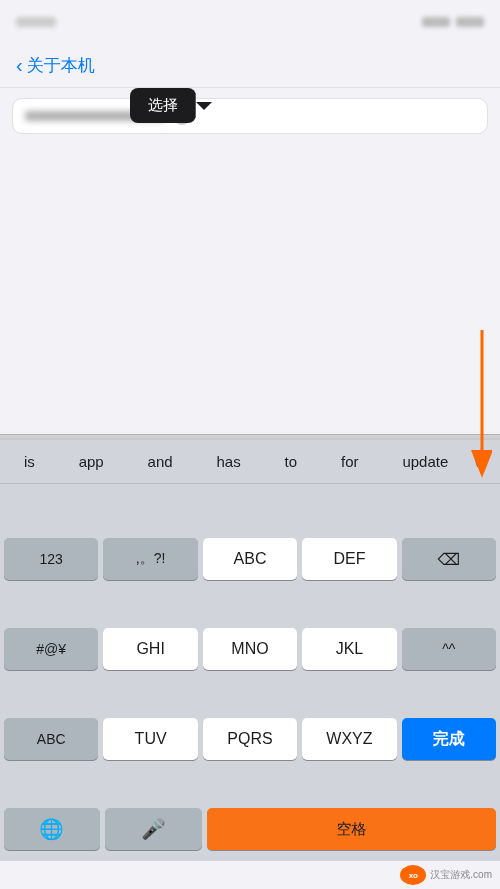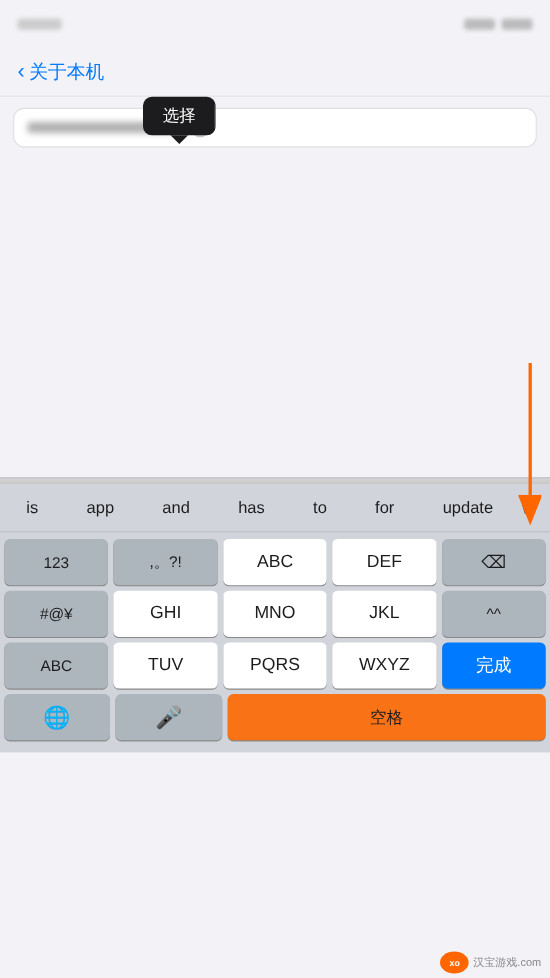--- a/index.html
+++ b/index.html
@@ -57,21 +57,21 @@
       font-weight: 400;
     }
 
     
     .context-menu-wrapper {
       position: absolute;
       top: 88px;
       left: 130px;
       z-index: 100;
       display: flex;
-      flex-direction: column;
+      flex-direction: row;
       align-items: center;
     }
 
     .context-menu {
       background: #1c1c1e;
       border-radius: 8px;
       display: flex;
       overflow: hidden;
     }
 
@@ -180,21 +180,21 @@
     
     .keyboard {
       background: #d1d5db;
       padding: 6px 4px;
     }
 
     .keyboard-row {
       display: flex;
       gap: 5px;
       margin-bottom: 5px;
-      justify-content: center;
+      margin-top: 48px;
     }
 
     .key {
       background: #fff;
       border-radius: 5px;
       display: flex;
       align-items: center;
       justify-content: center;
       font-size: 16px;
       color: #1c1c1e;
@@ -209,21 +209,21 @@
     .key.dark {
       background: #adb5bd;
       color: #1c1c1e;
       font-size: 14px;
     }
 
     .key.blue {
       background: #007aff;
       color: #fff;
       font-size: 16px;
-      font-weight: 400;
+      font-weight: 700;
     }
 
     .key.backspace {
       background: #adb5bd;
     }
 
     .key.shift-abc {
       background: #adb5bd;
       font-size: 14px;
       font-weight: 500;

